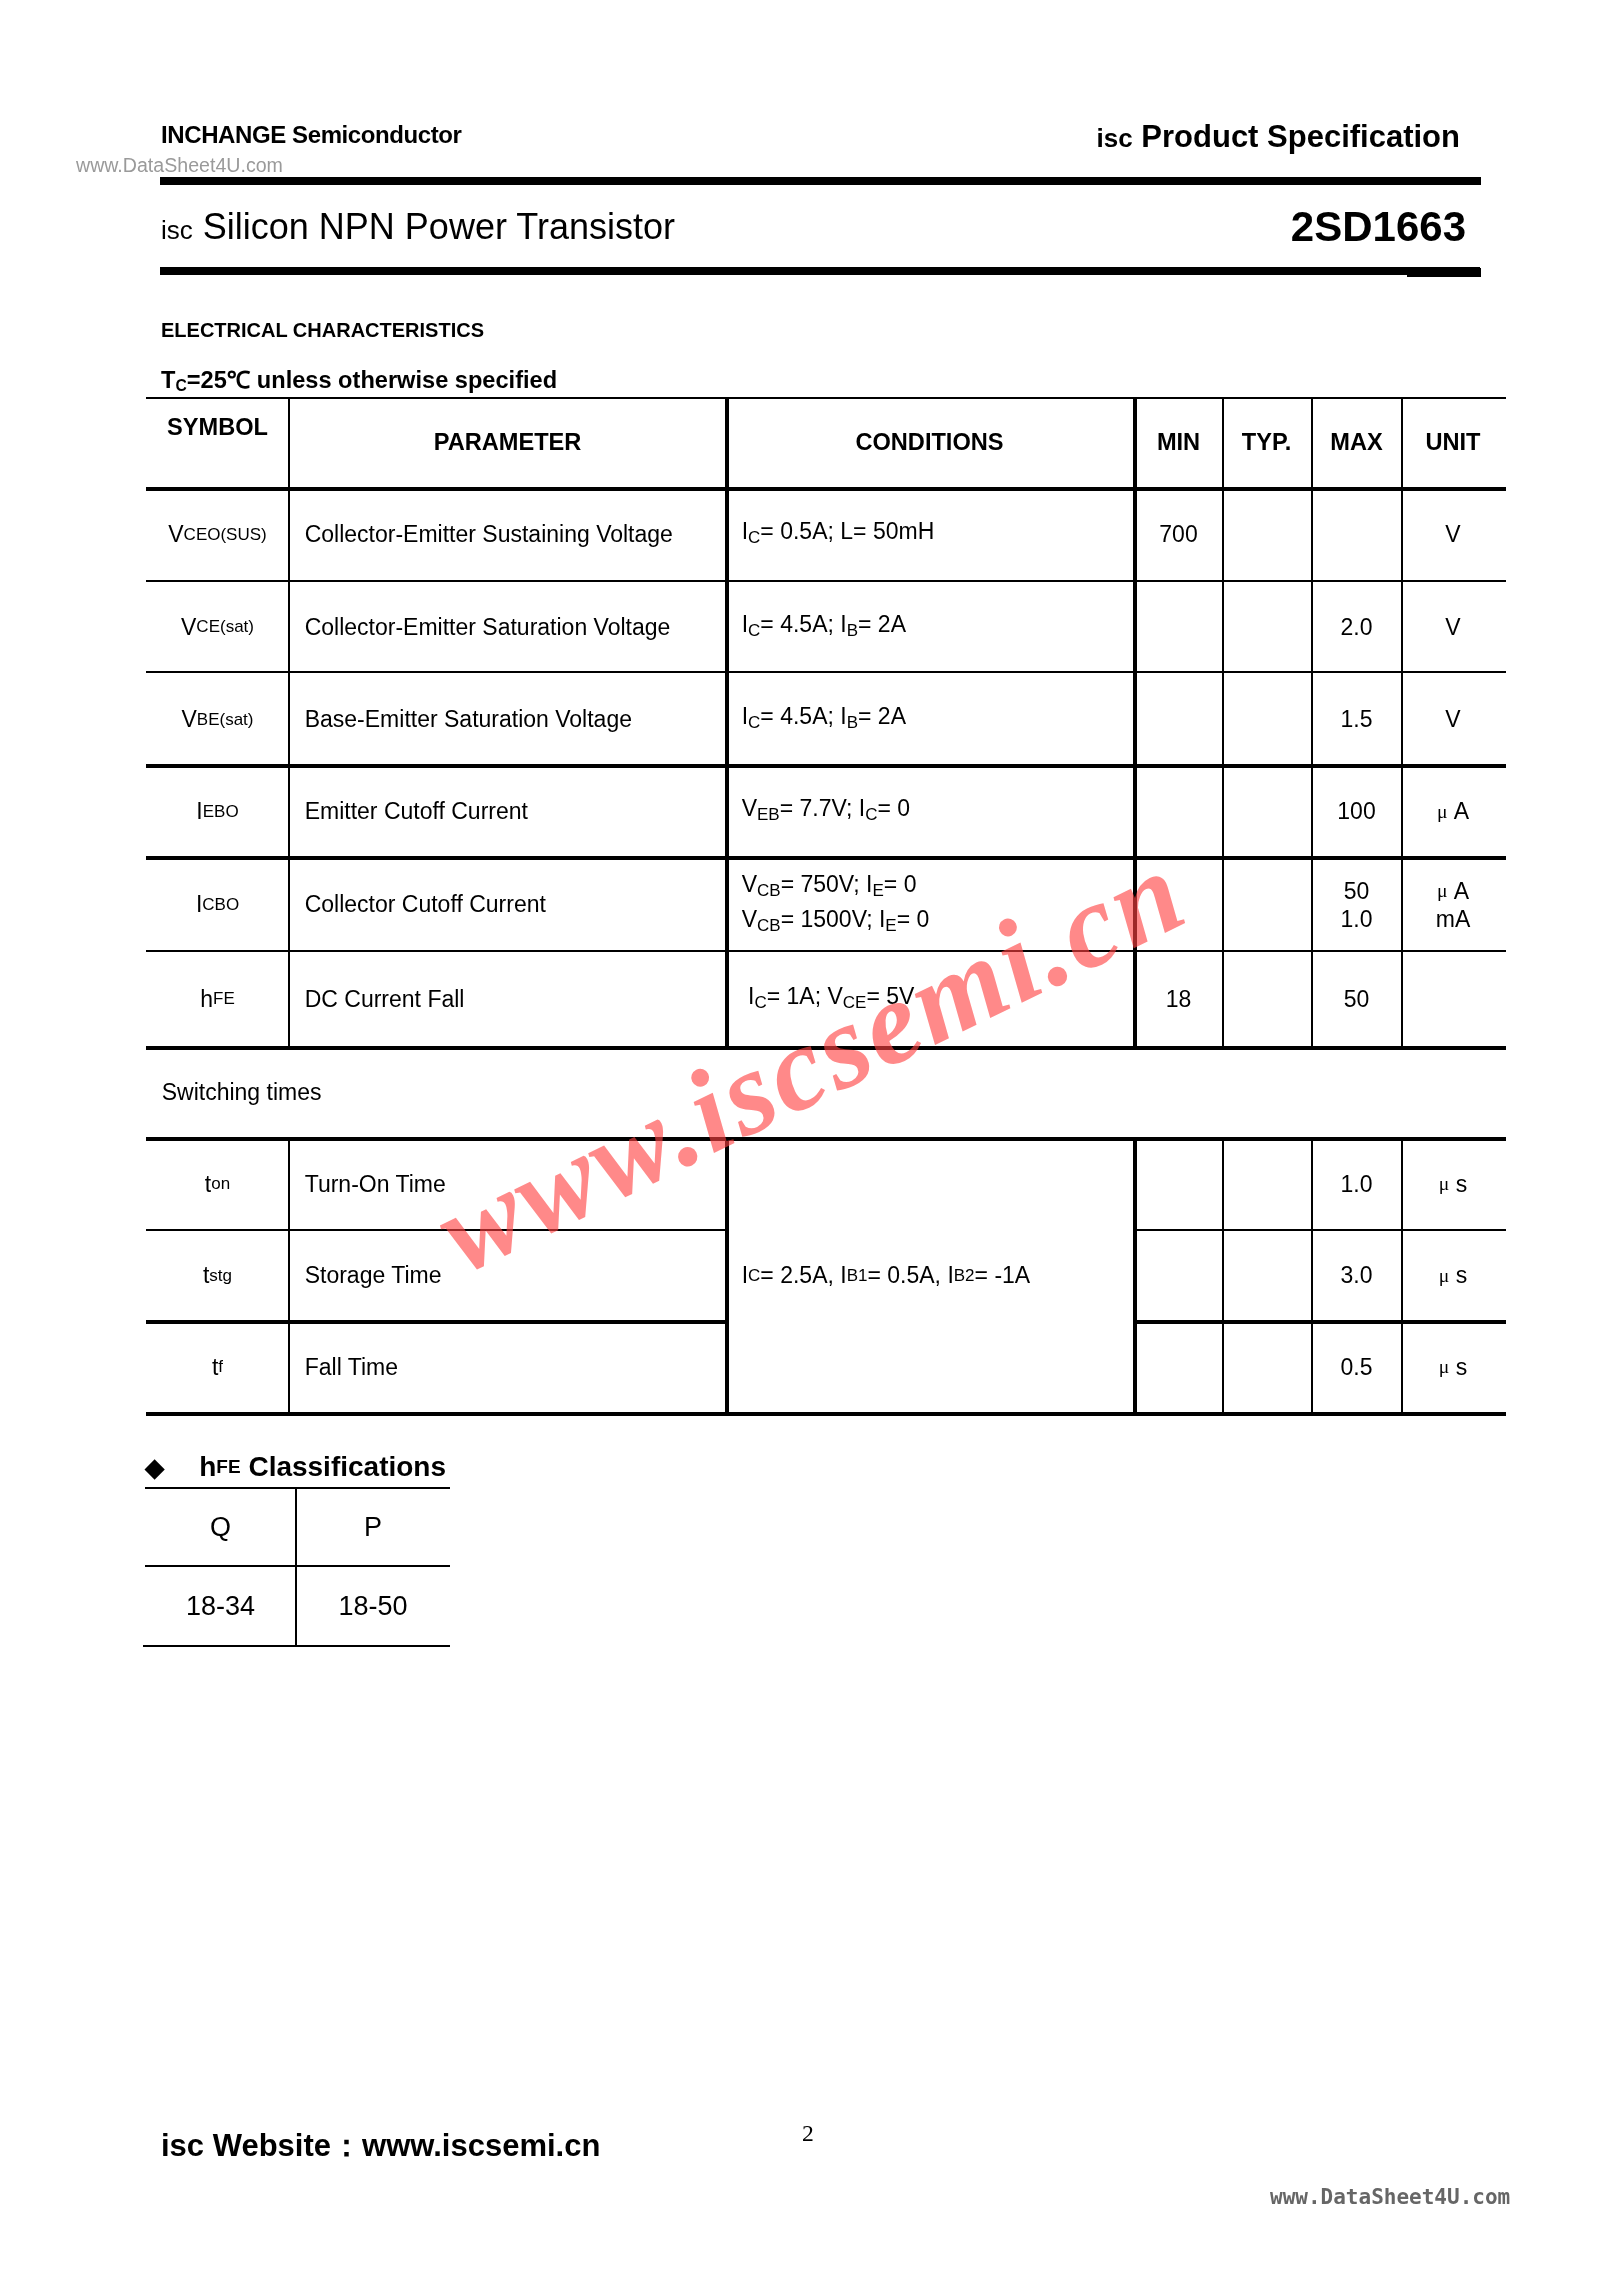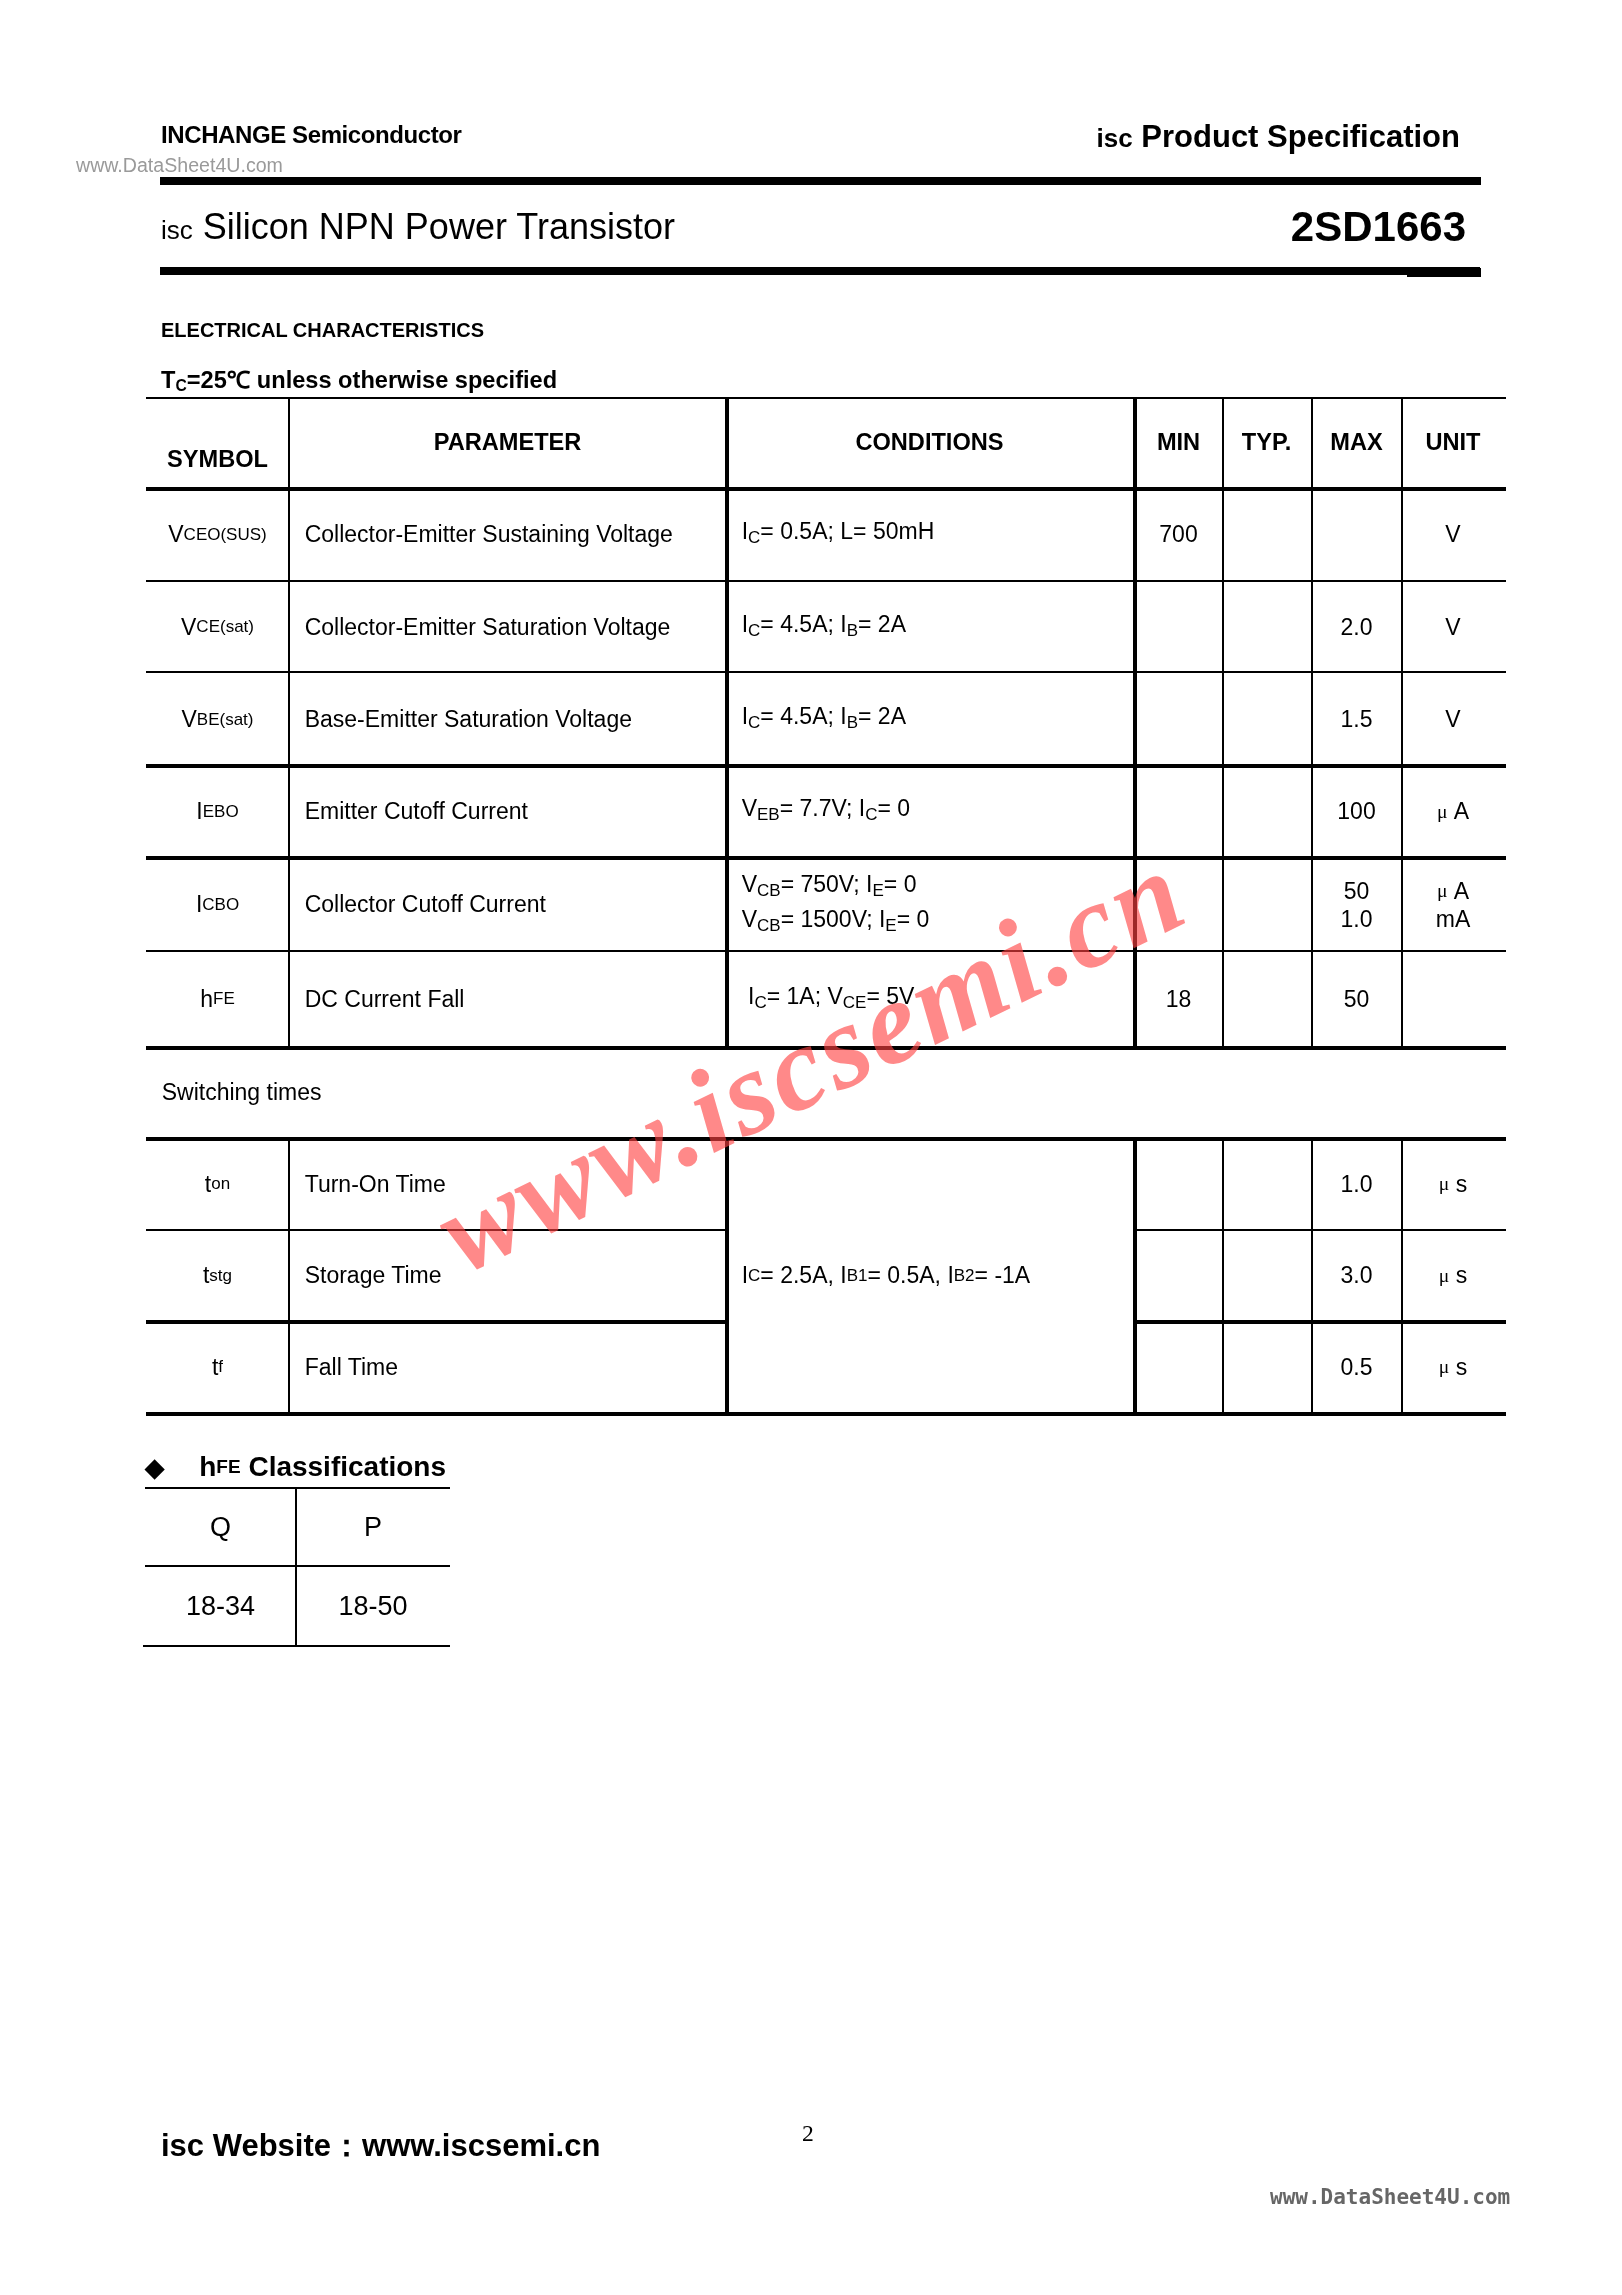--- a/index.html
+++ b/index.html
@@ -63,21 +63,21 @@
   <span>Silicon NPN Power Transistor</span>
 </div>
 <div id="partno" class="abs">2SD1663</div>
 <div class="rule" style="left:160px; top:267px; width:1320px; height:7.9px;"></div>
 <div class="rule" style="left:1407px; top:268px; width:74px; height:8.6px;"></div>
 
 <div id="sec-title" class="abs">ELECTRICAL CHARACTERISTICS</div>
 <div id="cond-note" class="abs"><span>T</span><sub>C</sub><span>=25℃  unless otherwise specified</span></div>
 
 <div id="main-table">
-    <div class="cell c hd" style="left: 146px; top: 414px; width: 143px; height: 91px; text-align: right;">SYMBOL</div>
+    <div class="cell c hd" style="left: 146px; top: 382px; width: 143px; height: 91px; text-align: right;">SYMBOL</div>
     <div class="cell c hd" style="left: 289px; top: 397px; width: 437px; height: 91px;">PARAMETER</div>
     <div class="cell c hd" style="left: 726px; top: 397px; width: 407px; height: 91px;">CONDITIONS</div>
     <div class="cell c hd" style="left: 1134px; top: 397px; width: 89px; height: 91px;">MIN</div>
     <div class="cell c hd" style="left: 1222px; top: 397px; width: 89px; height: 91px;">TYP.</div>
     <div class="cell c hd" style="left: 1312px; top: 397px; width: 89px; height: 91px;">MAX</div>
     <div class="cell c hd" style="left: 1401px; top: 397px; width: 104px; height: 91px;">UNIT</div>
     <div class="cell c" style="left: 146px; top: 488px; width: 143px; height: 93px;">
       <span>V</span>
       <sub>CEO(SUS)</sub>
     </div>

